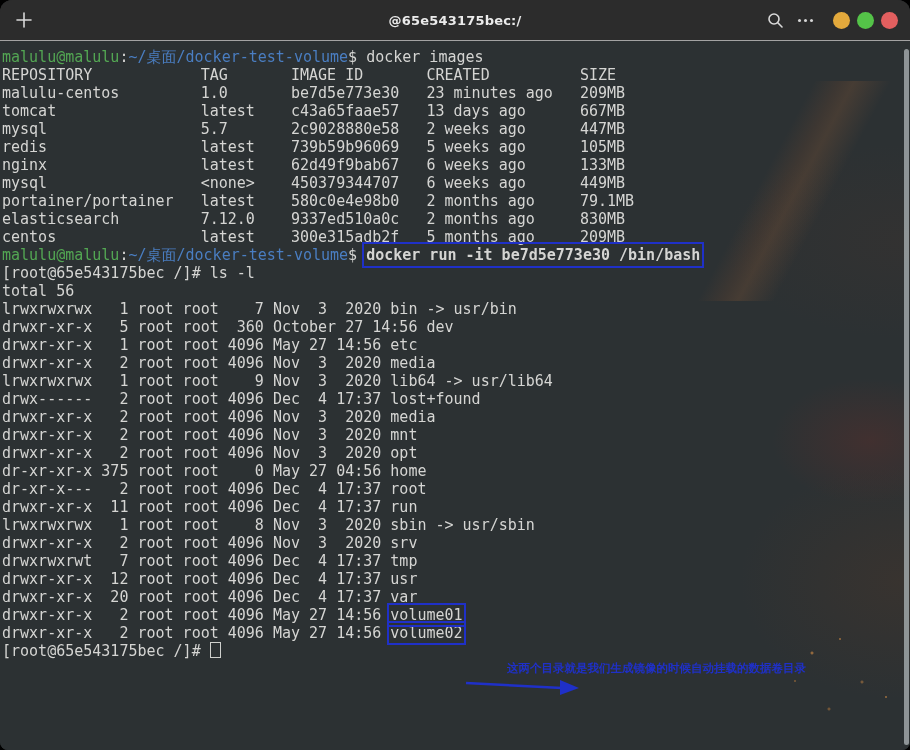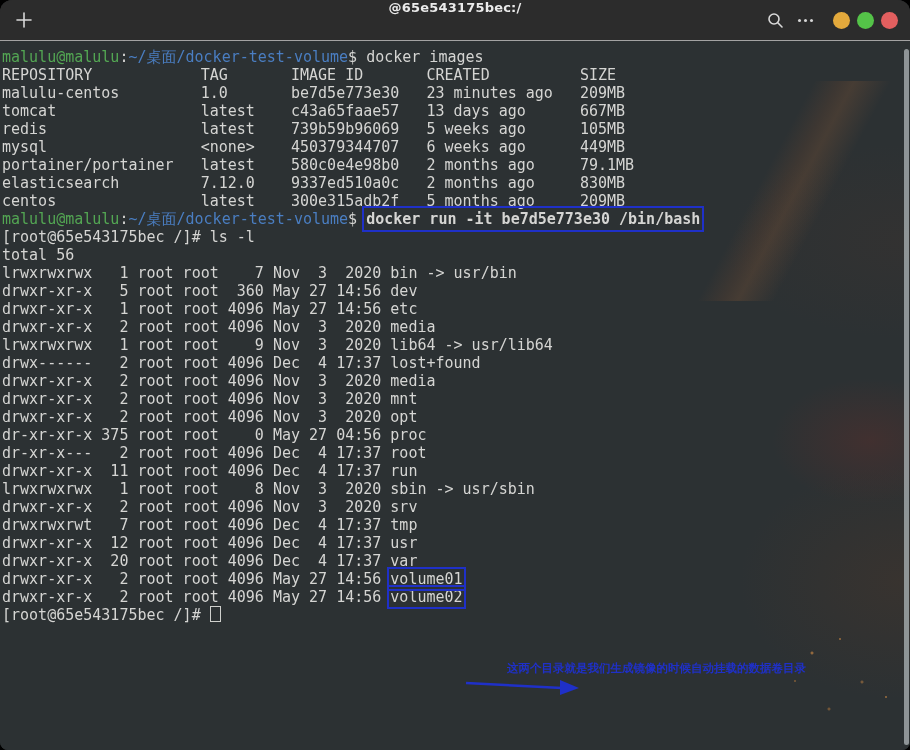--- a/index.html
+++ b/index.html
@@ -2,21 +2,21 @@
 <html><head>
 <meta charset="utf-8">
 <style>
   html,body{margin:0;padding:0;background:#000;}
   body{width:910px;height:750px;overflow:hidden;
        font-family:"DejaVu Sans",sans-serif;}
   .window{position:relative;width:910px;height:750px;overflow:hidden;
           border-radius:12px 12px 8px 8px;background:var(--term-bg,#2c3133);}
   
   .titlebar{position:relative;height:40px;background:var(--tb-bg,#2c2c2c);
-            border-bottom:5px solid #a3a3a3;display:flex;align-items:flex-start;justify-content:center;}
+            border-bottom:5px solid #a3a3a3;display:flex;align-items:center;justify-content:center;}
   .titlebar .title{color:#ebebeb;font-size:13px;font-weight:600;letter-spacing:.2px;}
   .tb-btn{background:none;border:0;padding:0;margin:0;cursor:default;display:flex;align-items:center;justify-content:center;}
   .newtab{position:absolute;left:14px;top:10px;width:20px;height:20px;}
   .tb-right{position:absolute;right:12px;top:0;height:40px;display:flex;align-items:center;gap:14px;}
   .dots{display:flex;gap:3px;align-items:center;}
   .dots i{width:3px;height:3px;border-radius:50%;background:#d6d6d6;display:block;}
   .wc{width:17px;height:17px;border-radius:50%;border:0;padding:0;}
   .wc-group{display:flex;gap:7px;align-items:center;margin-left:6px;}
   
   .terminal{position:absolute;top:41px;left:0;right:0;bottom:0;background:var(--term-bg,#2c3133);}
@@ -89,38 +89,40 @@
   </div>
 
   <div class="terminal">
     <div class="bg-art"></div>
     <div class="streak"></div>
     <div id="tlines">
         <div class="tline"><span style="color: rgb(83, 166, 83);">malulu@malulu</span><span>:</span><span style="color: rgb(74, 126, 194);">~/桌面/docker-test-volume</span><span>$ </span><span>docker images</span></div>
         <div class="tline"><span>REPOSITORY            TAG       IMAGE ID       CREATED          SIZE</span></div>
         <div class="tline"><span>malulu-centos         1.0       be7d5e773e30   23 minutes ago   209MB</span></div>
         <div class="tline"><span>tomcat                latest    c43a65faae57   13 days ago      667MB</span></div>
+        <div class="tline"><span>mysql                 5.7       2c9028880e58   2 weeks ago      447MB</span></div>
         <div class="tline"><span>redis                 latest    739b59b96069   5 weeks ago      105MB</span></div>
+        <div class="tline"><span>nginx                 latest    62d49f9bab67   6 weeks ago      133MB</span></div>
         <div class="tline"><span>mysql                 &lt;none&gt;    450379344707   6 weeks ago      449MB</span></div>
         <div class="tline"><span>portainer/portainer   latest    580c0e4e98b0   2 months ago     79.1MB</span></div>
         <div class="tline"><span>elasticsearch         7.12.0    9337ed510a0c   2 months ago     830MB</span></div>
         <div class="tline"><span>centos                latest    300e315adb2f   5 months ago     209MB</span></div>
         <div class="tline"><span style="color: rgb(83, 166, 83);">malulu@malulu</span><span>:</span><span style="color: rgb(74, 126, 194);">~/桌面/docker-test-volume</span><span>$ </span><span class="boxed">docker run -it be7d5e773e30 /bin/bash</span></div>
         <div class="tline"><span>[root@65e543175bec /]# </span><span>ls -l</span></div>
         <div class="tline"><span>total 56</span></div>
         <div class="tline"><span>lrwxrwxrwx   1 root root    7 Nov  3  2020 </span><span>bin</span><span> -&gt; usr/bin</span></div>
-        <div class="tline"><span>drwxr-xr-x   5 root root  360 May 27 14:56 </span><span>dev</span></div>
+        <div class="tline"><span>drwxr-xr-x   5 root root  360 October 27 14:56 </span><span>dev</span></div>
         <div class="tline"><span>drwxr-xr-x   1 root root 4096 May 27 14:56 </span><span>etc</span></div>
         <div class="tline"><span>drwxr-xr-x   2 root root 4096 Nov  3  2020 </span><span>media</span></div>
         <div class="tline"><span>lrwxrwxrwx   1 root root    9 Nov  3  2020 </span><span>lib64</span><span> -&gt; usr/lib64</span></div>
         <div class="tline"><span>drwx------   2 root root 4096 Dec  4 17:37 </span><span>lost+found</span></div>
         <div class="tline"><span>drwxr-xr-x   2 root root 4096 Nov  3  2020 </span><span>media</span></div>
         <div class="tline"><span>drwxr-xr-x   2 root root 4096 Nov  3  2020 </span><span>mnt</span></div>
         <div class="tline"><span>drwxr-xr-x   2 root root 4096 Nov  3  2020 </span><span>opt</span></div>
-        <div class="tline"><span>dr-xr-xr-x 375 root root    0 May 27 04:56 </span><span>proc</span></div>
+        <div class="tline"><span>dr-xr-xr-x 375 root root    0 May 27 04:56 </span><span>home</span></div>
         <div class="tline"><span>dr-xr-x---   2 root root 4096 Dec  4 17:37 </span><span>root</span></div>
         <div class="tline"><span>drwxr-xr-x  11 root root 4096 Dec  4 17:37 </span><span>run</span></div>
         <div class="tline"><span>lrwxrwxrwx   1 root root    8 Nov  3  2020 </span><span>sbin</span><span> -&gt; usr/sbin</span></div>
         <div class="tline"><span>drwxr-xr-x   2 root root 4096 Nov  3  2020 </span><span>srv</span></div>
         <div class="tline"><span>drwxrwxrwt   7 root root 4096 Dec  4 17:37 </span><span>tmp</span></div>
         <div class="tline"><span>drwxr-xr-x  12 root root 4096 Dec  4 17:37 </span><span>usr</span></div>
         <div class="tline"><span>drwxr-xr-x  20 root root 4096 Dec  4 17:37 </span><span>var</span></div>
         <div class="tline"><span>drwxr-xr-x   2 root root 4096 May 27 14:56 </span><span class="vbox">volume01</span></div>
         <div class="tline"><span>drwxr-xr-x   2 root root 4096 May 27 14:56 </span><span class="vbox">volume02</span></div>
         <div class="tline"><span>[root@65e543175bec /]# </span><span class="cursor"></span></div>

